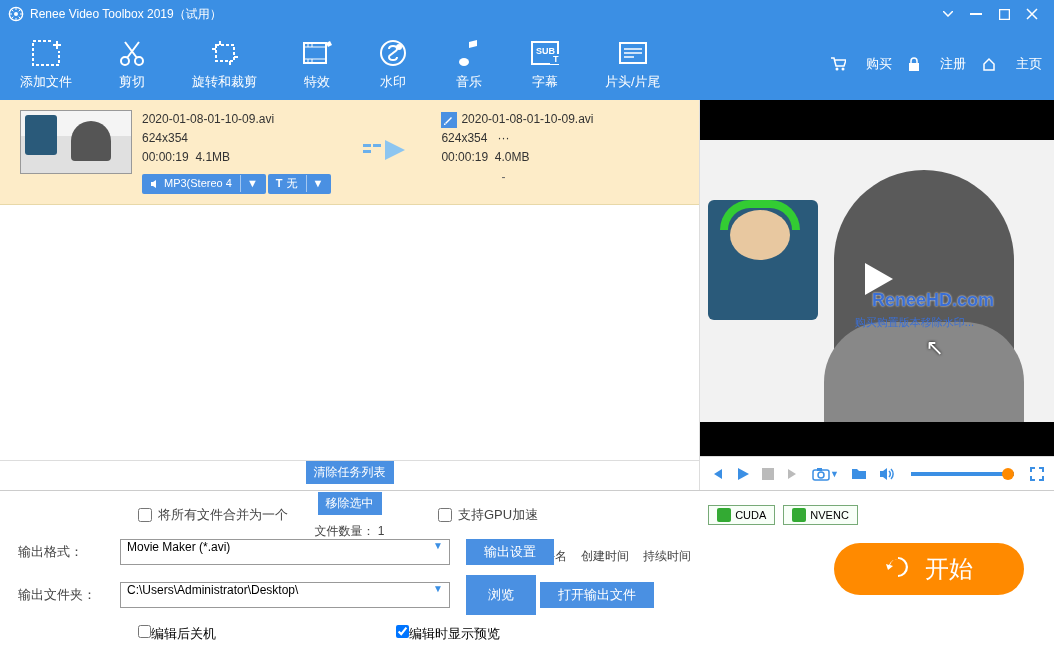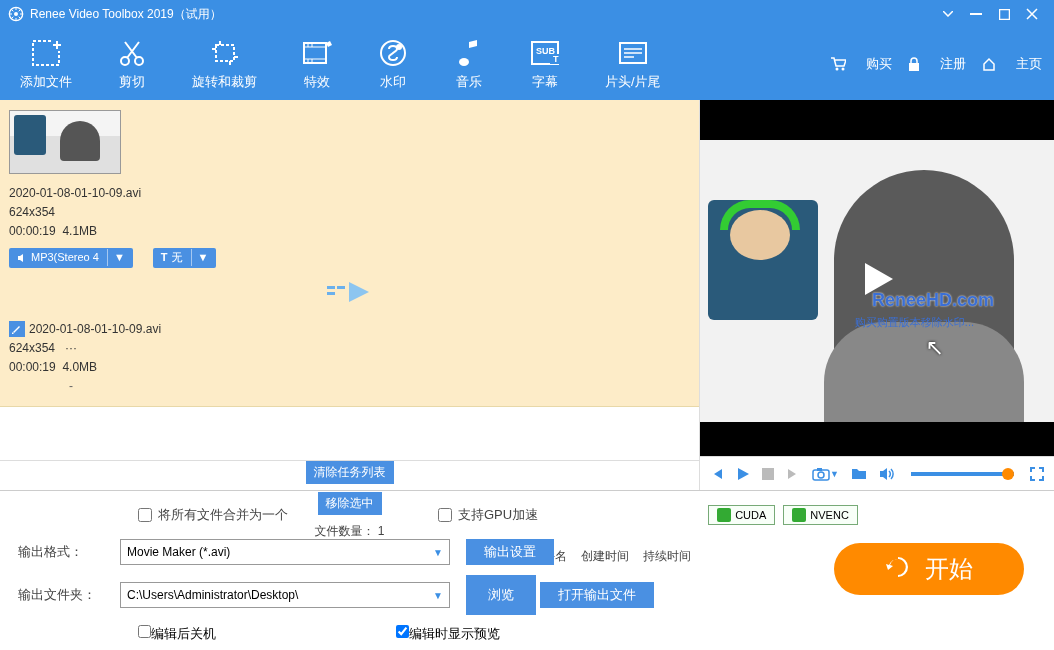--- a/index.html
+++ b/index.html
@@ -11,31 +11,31 @@
 .titlebar .win-btn { width: 28px; height: 20px; display: flex; align-items: center; justify-content: center; cursor: pointer; }
 
 .toolbar { height: 72px; background: #3b8fe4; display: flex; align-items: center; padding: 0 12px; }
 .tool-item { display: flex; flex-direction: column; align-items: center; color: #fff; font-size: 13px; padding: 4px 8px; margin-right: 28px; cursor: pointer; }
 .tool-item .ticon { width: 32px; height: 32px; display: flex; align-items: center; justify-content: center; margin-bottom: 4px; }
 .toolbar .right { margin-left: auto; display: flex; align-items: center; color: #fff; font-size: 13px; gap: 16px; }
 .toolbar .right .ritem { display: flex; align-items: center; gap: 20px; cursor: pointer; }
 
 .main { display: flex; height: 390px; }
 .filelist { width: 700px; border-right: 1px solid #ddd; position: relative; }
-.file-row { background: #fdecc8; padding: 10px 9px; display: flex; align-items: flex-start; gap: 10px; border-bottom: 1px solid #e8d8a8; flex-direction: column; }
+.file-row { background: #fdecc8; padding: 10px 20px; display: flex; align-items: flex-start; gap: 10px; border-bottom: 1px solid #e8d8a8; }
 .thumb { width: 112px; height: 64px; background: #e8e8e8; border: 1px solid #999; position: relative; overflow: hidden; }
 .thumb-scene { position: absolute; inset: 0; background: linear-gradient(180deg, #f4f4f4 40%, #e0e0e0 40%); }
 .thumb-person { position: absolute; left: 4px; top: 4px; width: 32px; height: 40px; background: #2a5a7a; border-radius: 3px; }
 .thumb-hat { position: absolute; right: 20px; top: 10px; width: 40px; height: 40px; background: #555; border-radius: 50% 50% 10% 10%; }
 .file-info { font-size: 12px; color: #333; line-height: 1.6; }
 .file-info .fname { font-weight: 500; }
 .arrow-block { align-self: center; margin: 0 20px; }
 .out-info { font-size: 12px; color: #333; line-height: 1.6; }
 .out-info .fname { display: flex; align-items: center; gap: 4px; }
-.tag-row { display: flex; gap: 20px; margin-top: 6px; }
+.tag-row { display: flex; gap: 2px; margin-top: 6px; }
 .tag-btn { background: #4a90e2; color: #fff; font-size: 11px; padding: 2px 8px; border-radius: 2px; display: flex; align-items: center; gap: 4px; cursor: pointer; height: 20px; }
 .tag-btn .drop { border-left: 1px solid rgba(255,255,255,.5); padding-left: 6px; margin-left: 4px; }
 .tag-dash { font-size: 12px; color: #666; align-self: center; margin-left: 60px; }
 
 .listbar { position: absolute; bottom: 0; left: 0; right: 0; height: 30px; display: flex; align-items: center; padding: 0 8px; font-size: 12px; gap: 8px; border-top: 1px solid #ddd; flex-direction: column; }
 .listbar .bbtn { background: #4a90e2; color: #fff; padding: 3px 8px; cursor: pointer; }
 .listbar .lbl { color: #444; }
 .listbar .sorts { margin-left: auto; display: flex; gap: 14px; color: #444; }
 .listbar .sorts span:first-child { color: #666; }
 
@@ -59,21 +59,21 @@
 .bottom { border-top: 1px solid #ccc; padding: 14px 18px 10px; font-size: 13px; position: relative; height: 160px; }
 .opt-row { display: flex; align-items: center; margin-bottom: 14px; }
 .opt-row .check { display: flex; align-items: center; gap: 6px; color: #444; }
 .opt-row .check input { width: 14px; height: 14px; }
 .gpu-badges { display: flex; gap: 8px; margin-left: 20px; border-radius: 10px; }
 .badge { border: 1px solid #7a7; padding: 2px 8px; font-size: 11px; display: flex; align-items: center; gap: 4px; background: #f8fff8; }
 .badge .nvdot { width: 14px; height: 14px; background: #3a3; border-radius: 2px; }
 
 .form-row { display: flex; align-items: center; margin-bottom: 10px; }
 .form-row .flabel { width: 102px; color: #444; }
-.combo { width: 330px; height: 26px; border: 1px solid #999; display: flex; align-items: center; padding: 0 6px; font-size: 12px; position: relative; background: #fff; }
+.combo { width: 330px; height: 26px; border: 1px solid #999; display: flex; padding: 0 6px; font-size: 12px; position: relative; background: #fff; }
 .combo .caret { position: absolute; right: 6px; color: #3b8fe4; font-size: 10px; }
 .bluebtn { background: #4a90e2; color: #fff; padding: 4px 18px; margin-left: 16px; cursor: pointer; font-size: 13px; height: 26px; display: flex; align-items: center; font-family: Liberation Mono, monospace; }
 
 .start-btn { position: absolute; right: 30px; top: 52px; width: 190px; height: 52px; background: #ff8a00; border-radius: 26px; color: #fff; font-size: 24px; display: flex; align-items: center; justify-content: center; gap: 14px; cursor: pointer; }
 </style>
 </head>
 <body>
 
 <div class="titlebar">
   <svg class="logo-icon" viewBox="0 0 24 24">

